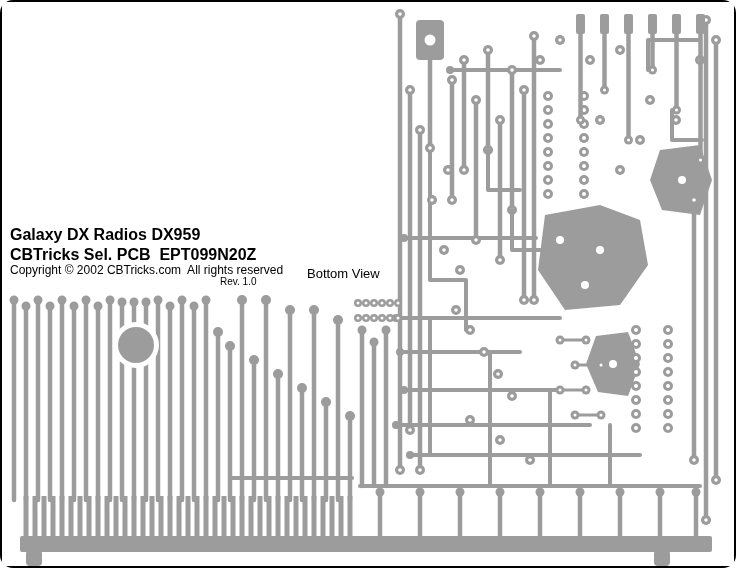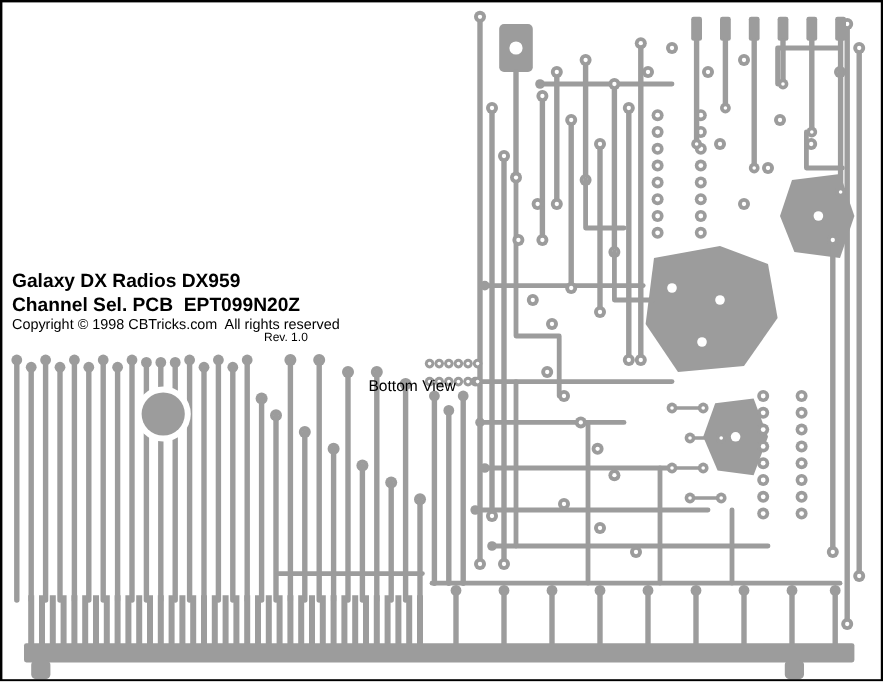--- a/index.html
+++ b/index.html
@@ -1,24 +1,24 @@
 <!DOCTYPE html>
 <html><head>
 <meta charset="utf-8">
 <style>
   html,body{margin:0;padding:0;background:#fff;}
   .canvas{position:relative;width:736px;height:568px;background:#ffffff;overflow:hidden;
-          font-family:"Liberation Sans",sans-serif;}
+          font-family:"Liberation Sans",sans-serif;border-radius:13px;}
   .canvas svg{position:absolute;left:0;top:0;}
   .txt{position:absolute;color:#000;white-space:pre;}
   .t1{left:10px;top:226px;font-size:16px;font-weight:bold;}
   .t2{left:10px;top:246px;font-size:16px;font-weight:bold;}
   .cp{left:10px;top:263px;font-size:12px;}
   .rev{left:220px;top:276px;font-size:10px;}
-  .bv{left:307px;top:266px;font-size:13px;margin-top:48px;}
+  .bv{left:307px;top:266px;font-size:13px;}
 </style>
 </head>
 <body>
 
 <div class="canvas">
   <svg id="pcb-svg" width="736" height="568" viewBox="0 0 736 568">
       <polygon points="545,215 600,205 640,220 648,265 620,305 565,310 538,270" fill="#9c9c9c"></polygon>
       <circle cx="560" cy="240" r="4" fill="#fff"></circle>
       <circle cx="600" cy="250" r="4" fill="#fff"></circle>
       <circle cx="585" cy="285" r="4" fill="#fff"></circle>
@@ -443,17 +443,17 @@
       <line x1="323" y1="496" x2="323" y2="540" stroke="#9c9c9c" stroke-width="5" stroke-linecap="butt"></line>
       <line x1="332" y1="496" x2="332" y2="540" stroke="#9c9c9c" stroke-width="5" stroke-linecap="butt"></line>
       <line x1="341" y1="496" x2="341" y2="540" stroke="#9c9c9c" stroke-width="5" stroke-linecap="butt"></line>
       <line x1="350" y1="496" x2="350" y2="540" stroke="#9c9c9c" stroke-width="5" stroke-linecap="butt"></line>
       <rect x="20" y="536" width="692" height="16" rx="2" fill="#9c9c9c"></rect>
       <rect x="26" y="550" width="16" height="16" rx="4" fill="#9c9c9c"></rect>
       <rect x="654" y="550" width="16" height="16" rx="4" fill="#9c9c9c"></rect>
       <rect x="1" y="1" width="734" height="566" fill="none" stroke="#000000" stroke-width="2"></rect>
     </svg>
   <div class="txt t1">Galaxy DX Radios DX959</div>
-  <div class="txt t2">Channel Sel. PCB  EPT099N20Z</div>
-  <div class="txt cp">Copyright © 1998 CBTricks.com  All rights reserved</div>
+  <div class="txt t2">CBTricks Sel. PCB  EPT099N20Z</div>
+  <div class="txt cp">Copyright © 2002 CBTricks.com  All rights reserved</div>
   <div class="txt rev">Rev. 1.0</div>
   <div class="txt bv">Bottom View</div>
 </div>
 
 </body></html>

